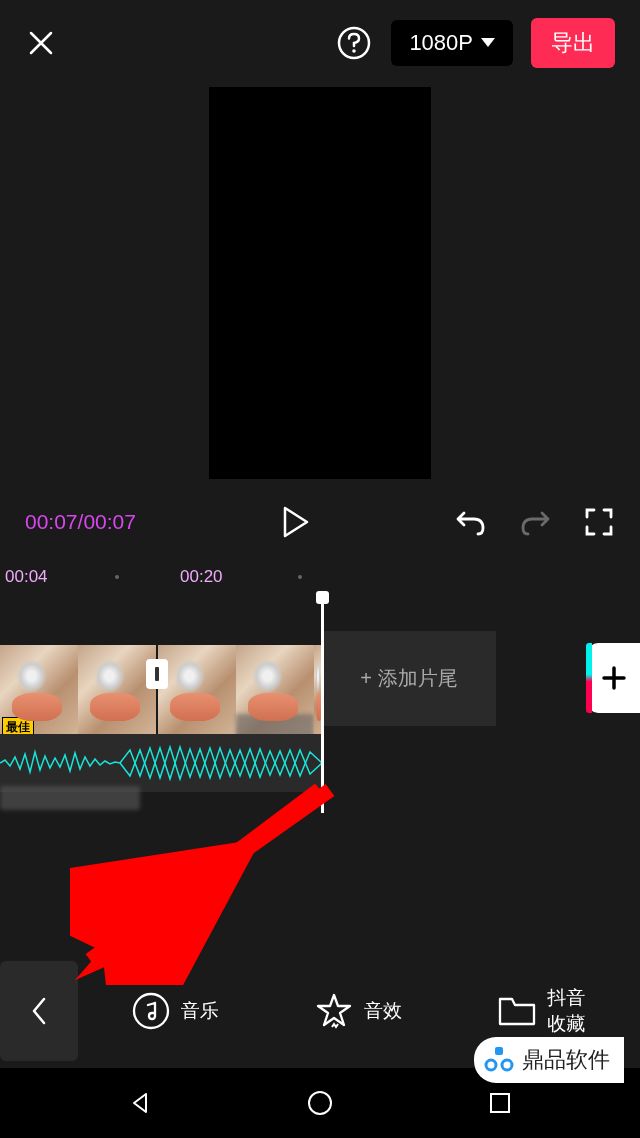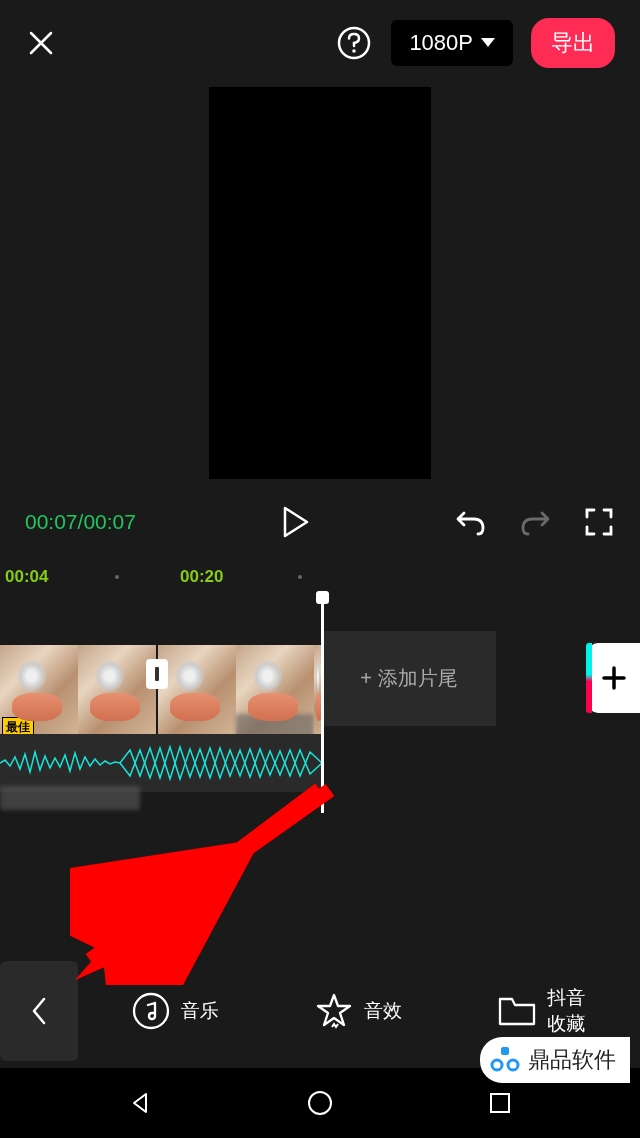--- a/index.html
+++ b/index.html
@@ -35,21 +35,21 @@
   align-items: center;
   gap: 8px;
   cursor: pointer;
   font-weight: 500;
 }
 .resolution-btn .caret { width: 0; height: 0; border-left: 7px solid transparent; border-right: 7px solid transparent; border-top: 9px solid #fff; }
 .export-btn {
   background: #FE2C55;
   color: #fff;
   padding: 10px 20px;
-  border-radius: 18px;
+  border-radius: 6px;
   font-size: 22px;
   cursor: pointer;
   font-weight: 500;
 }
 
 
 .preview-area {
   display: flex;
   justify-content: center;
   padding: 2px 0 10px;
@@ -60,37 +60,36 @@
   background: #000;
 }
 
 
 .transport {
   display: flex;
   align-items: center;
   padding: 15px 25px 20px;
   height: 70px;
 }
-.timecode { color: #22c55e; font-size: 21px; flex: 0 0 auto; }
+.timecode { color: #d946ef; font-size: 21px; flex: 0 0 auto; }
 .transport-center { flex: 1; display: flex; justify-content: center; }
 .transport-right { display: flex; gap: 32px; align-items: center; }
 .icon-btn { width: 32px; height: 32px; display: flex; align-items: center; justify-content: center; cursor: pointer; }
 .icon-btn.disabled { opacity: 0.35; cursor: default; }
 
 
 .timeline-area { position: relative; }
 .ruler {
   display: flex;
   align-items: center;
   padding: 8px 0 6px;
   height: 34px;
   font-size: 17px;
-  color: #84cc16;
+  color: #f0abfc;
   position: relative;
-  font-weight: bold;
 }
 .ruler-label { position: absolute; }
 .ruler-dot { position: absolute; width: 4px; height: 4px; background: #666; border-radius: 50%; top: 16px; }
 
 .tracks { position: relative; height: 235px; }
 
 .clip-row { position: absolute; top: 38px; left: 0; right: 0; height: 123px; display: flex; align-items: center; }
 .video-clip {
   height: 95px;
   display: flex;
@@ -305,21 +304,21 @@
   display: flex;
   align-items: center;
   justify-content: space-around;
   padding: 0 50px;
 }
 .sys-btn { width: 30px; height: 30px; display: flex; align-items: center; justify-content: center; cursor: pointer; }
 
 
 .watermark {
   position: absolute;
-  right: 10px;
+  right: 16px;
   bottom: 55px;
   background: #fff;
   color: #222;
   padding: 8px 14px 8px 10px;
   border-radius: 22px 0 0 22px;
   display: flex;
   align-items: center;
   gap: 8px;
   font-size: 22px;
   font-weight: 500;

